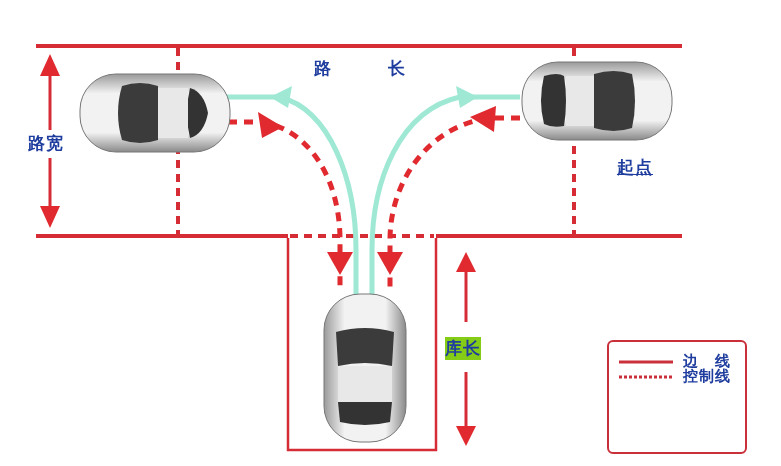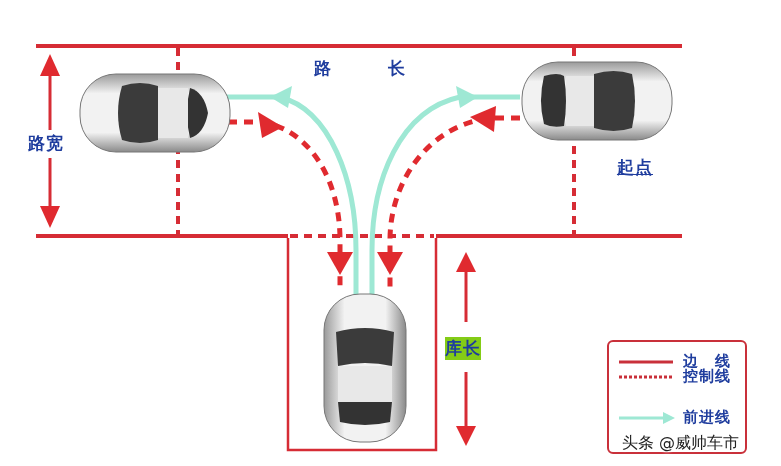--- a/index.html
+++ b/index.html
@@ -118,23 +118,15 @@
           <line x1="2" y1="10" x2="56" y2="10" stroke="#c9303a" stroke-width="3"></line>
         </svg>
       <span class="lg-text">边　线</span>
     </div>
     <div class="lg-row" style="top:25px;text-decoration:underline;">
       <svg width="60" height="20" style="position:absolute;left:0;top:0;">
           <line x1="2" y1="10" x2="56" y2="10" stroke="#c9303a" stroke-width="3" stroke-dasharray="3,2"></line>
         </svg>
       <span class="lg-text">控制线</span>
     </div>
-    <div class="lg-row" style="top:66px;">
-      <svg width="60" height="20" style="position:absolute;left:0;top:0;">
-          <line x1="2" y1="10" x2="48" y2="10" stroke="#9ee8d4" stroke-width="3"></line>
-          <path d="M58,10 L46,4 L46,16 Z" fill="#9ee8d4"></path>
-        </svg>
-      <span class="lg-text">前进线</span>
-    </div>
   </div>
 
-  <div class="watermark">头条 @威帅车市</div>
 </div>
 
 </body></html>

